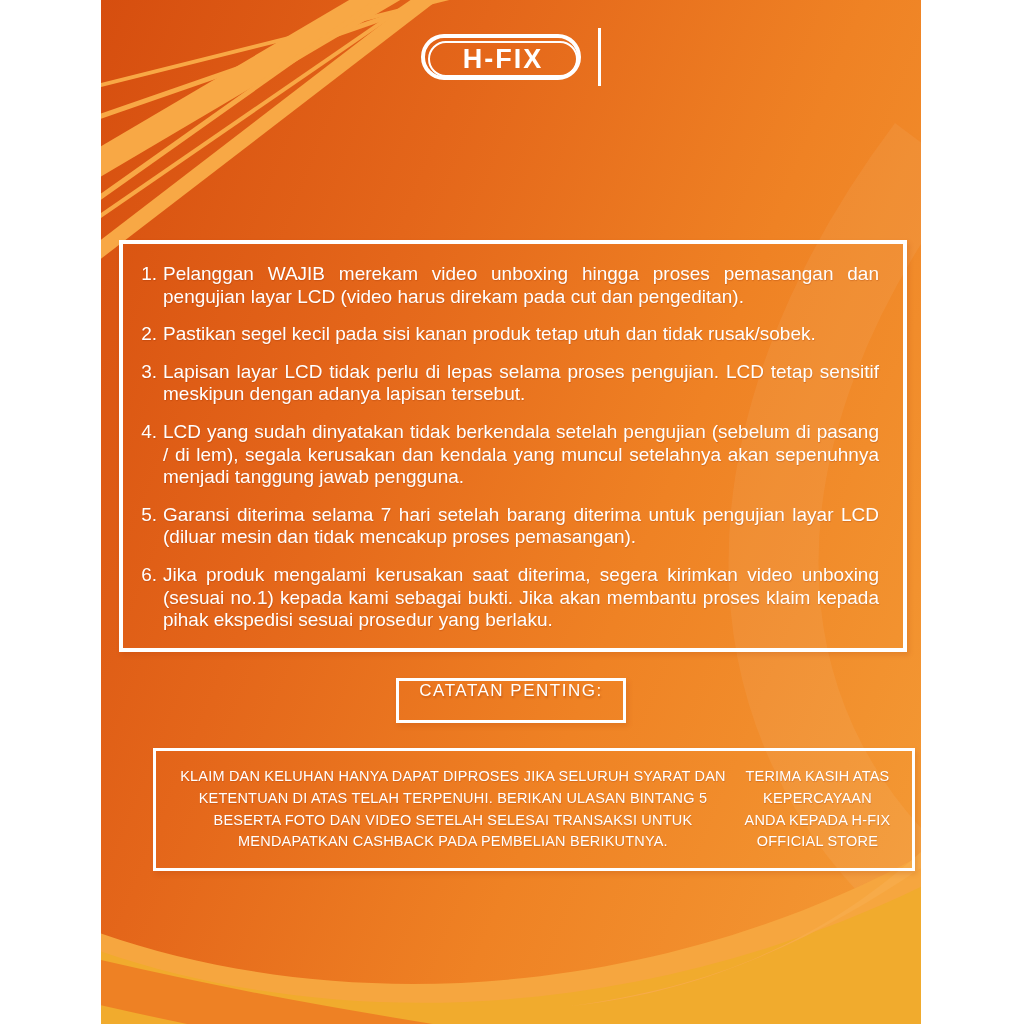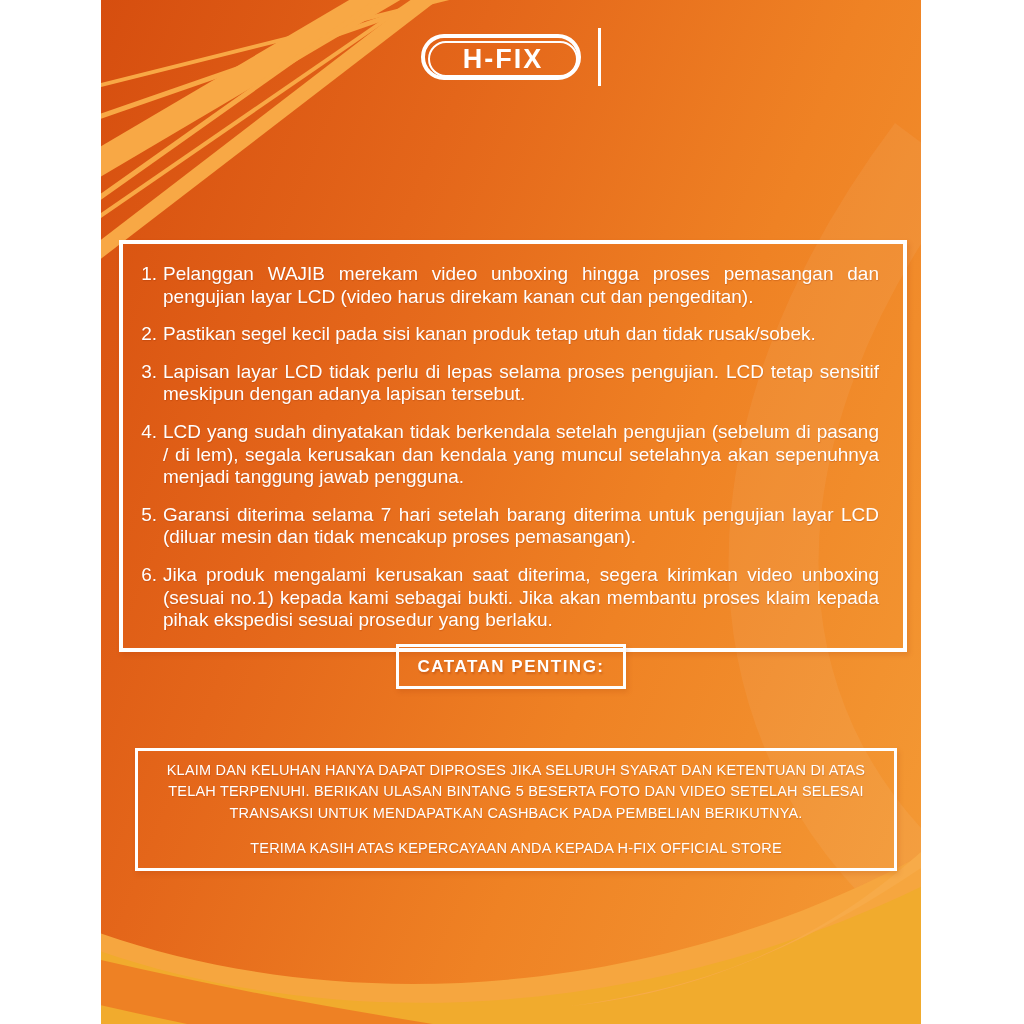--- a/index.html
+++ b/index.html
@@ -59,31 +59,31 @@
   .term-item{
     display:flex;gap:6px;margin-bottom:15px;
     font-size:19px;line-height:1.19;
     text-shadow:0.5px 1px 1px rgba(140,40,0,.25);
   }
   .term-item:last-child{margin-bottom:0;}
   .term-num{flex:0 0 24px;text-align:right;}
   .term-text{flex:1;text-align:justify;}
   .seg-b{font-weight:400;}
   .notes-title-box{
-    position:absolute;top:644px;left:50%;transform:translateX(-50%);
+    position:absolute;top:678px;left:50%;transform:translateX(-50%);
     width:230px;height:45px;border:3px solid #fff;box-sizing:border-box;
-    display:flex;align-items:center;justify-content:center;
-    font-weight:700;font-size:17px;letter-spacing:1.5px;
+    display:flex;justify-content:center;
+    font-weight:400;font-size:17px;letter-spacing:1.5px;
     text-shadow:1px 2px 2px rgba(140,40,0,.3);
     box-shadow:2px 3px 5px rgba(140,40,0,.15);
   }
   .notes-box{
-    position:absolute;top:748px;left:34px;width:762px;height:123px;
+    position:absolute;top:748px;left:52px;width:762px;height:123px;
     border:3px solid #fff;box-sizing:border-box;
-    display:flex;flex-direction:column;align-items:center;justify-content:center;
+    display:flex;flex-direction:row;align-items:center;justify-content:center;
     gap:13px;padding:1px 20px;text-align:center;
     box-shadow:2px 3px 5px rgba(140,40,0,.15);
   }
   .notes-box p{
     margin:0;font-size:14.5px;font-weight:500;letter-spacing:0.2px;line-height:1.5;
     text-shadow:0.5px 1px 1px rgba(140,40,0,.25);
   }
   .notes-box p.thanks{font-weight:700;}
 </style>
 </head>
@@ -114,21 +114,21 @@
           <span>H-FIX</span>
         </div>
       </div>
       <div class="brand-divider"></div>
     </header>
 
 
     <section class="terms-box">
       <div class="term-item">
         <span class="term-num">1.</span>
-        <span class="term-text"><span>Pelanggan </span><span class="seg-b">WAJIB</span><span> merekam video unboxing hingga proses pemasangan dan pengujian layar LCD (video harus direkam </span><span class="seg-b">kanan</span><span> cut dan pengeditan).</span></span>
+        <span class="term-text"><span>Pelanggan </span><span class="seg-b">WAJIB</span><span> merekam video unboxing hingga proses pemasangan dan pengujian layar LCD (video harus direkam </span><span class="seg-b">pada</span><span> cut dan pengeditan).</span></span>
       </div>
       <div class="term-item">
         <span class="term-num">2.</span>
         <span class="term-text"><span>Pastikan </span><span class="seg-b">segel kecil</span><span> pada sisi kanan produk tetap </span><span class="seg-b">utuh</span><span> dan tidak rusak/sobek.</span></span>
       </div>
       <div class="term-item">
         <span class="term-num">3.</span>
         <span class="term-text"><span>Lapisan layar LCD </span><span class="seg-b">tidak perlu</span><span> di lepas selama proses pengujian. LCD tetap sensitif meskipun dengan adanya lapisan tersebut.</span></span>
       </div>
       <div class="term-item">

